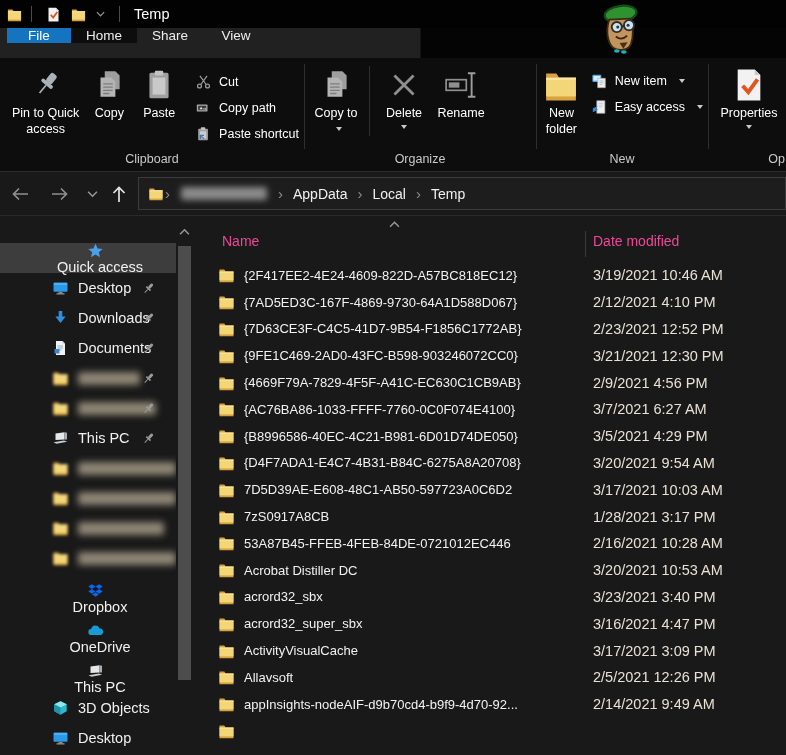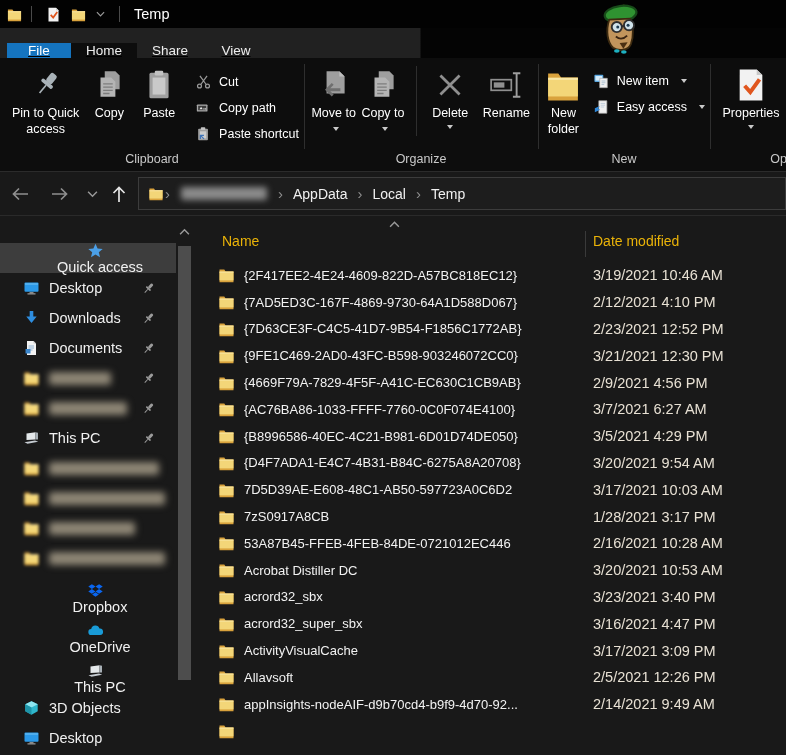--- a/index.html
+++ b/index.html
@@ -20,22 +20,22 @@
   .titlebar { height:28px; background:#020202; display:flex; align-items:center; position:relative; }
   .vsep { width:1px; height:16px; background:#4a4a4a; margin:0 9px; flex:none; }
   .qat { display:flex; align-items:center; margin:0 5px; padding:0; }
   .winicon { margin-left:7px; }
   .title { color:#ffffff; font-size:14.5px; margin-left:5px; }
   .qchev { width:9px; height:6px; }
 
   .mascot { position:absolute; left:598px; top:2px; z-index:60; }
 
   
-  .tabrow { height:30px; display:flex; align-items:flex-end;
-    background: linear-gradient(90deg,#212121 0,#212121 420px,#040404 421px); text-decoration: underline; }
+  .tabrow { height:30px; display:flex; align-items:flex-start;
+    background: linear-gradient(90deg,#212121 0,#212121 420px,#040404 421px); }
   .tab { color:#ededed; font-size:13.5px; width:66px; }
   .tab.file { background:#1574bf; color:#fff; margin-left:7px; width:64px; }
   .tab.active { background:#0d0d0d; }
 
   
   .ribbon { height:114px; background:#0d0d0d; border-bottom:1px solid #2b2b2b; display:flex; }
   .rgroup { display:flex; flex-direction:column; position:relative; }
   .rgroup + .rgroup::before { content:""; position:absolute; left:0; top:6px; bottom:22px; width:1px; background:#2e2e2e; }
   .gcontent { flex:1; display:flex; align-items:flex-start; padding:4px 2px 0 6px; }
   .glabel { text-align:center; color:#c9c9c9; font-size:12.5px; height:21px; line-height:18px; }
@@ -67,34 +67,34 @@
   .crumb { padding:0 9px; white-space:nowrap; }
   .crumb-sep { color:#8f8f8f; font-size:15px; padding:0 1px; }
   .blur-crumb { width:86px; height:13px; border-radius:2px; background:#8b8b8b; filter:blur(3px); margin:0 10px; }
 
   
   .bodyrow { display:flex; height:539px; }
   .sidebar { width:176px; padding-top:27px; flex:none; }
   .side-item { height:30px; display:flex; align-items:center; position:relative; color:#f0f0f0; font-size:14.5px; }
   .side-item .icon { margin-right:9px; flex:none; }
   .lvl0 { padding-left:24px;flex-direction:column; }
-  .lvl1 { padding-left:23px; }
+  .lvl1 { padding-left:52px; }
   .sel { background:#3d3d3d; }
   .sect { margin-top:10px; }
   .pin { position:absolute; right:11px; width:15px; height:15px; }
   .blur-label { height:13px; border-radius:2px; background:#8f8776; filter:blur(3.5px); }
   .side-item .icon.blurred { filter:blur(1.5px); }
 
   .navscroll { width:17px; position:relative; background:#191919; flex:none; }
   .scarr { position:absolute; top:12px; left:3px; width:11px; height:8px; }
   .thumb { position:absolute; top:30px; left:2px; width:13px; height:434px; background:#4d4d4d; }
 
   .filelist { flex:1; position:relative; }
   .list-head { height:46px; position:relative; }
-  .colh { position:absolute; top:17px; color:#eab308; font-size:14px; padding:0; }
+  .colh { position:absolute; top:17px; color:#ec4899; font-size:14px; padding:0; }
   .colh.name { left:29px; }
   .colh.date { left:400px; }
   .colsep { position:absolute; left:392px; top:15px; width:1px; height:26px; background:#3a3a3a; }
   .sortcaret { position:absolute; left:196px; top:5px; width:11px; height:7px; }
 
   .file-row { height:26.8px; display:flex; align-items:center; position:relative; padding-left:25px; }
   .file-row .icon { width:17px; height:16px; margin-right:9px; flex:none; }
   .fname { color:#f2f2f2; font-size:13px; white-space:nowrap; }
   .fdate { position:absolute; left:400px; color:#e8e1d4; font-size:14.5px; white-space:nowrap; }
 </style>
@@ -238,30 +238,20 @@
               </span>
             <span class="slabel">Paste shortcut</span>
           </button>
         </div>
       </div>
       <div class="glabel">Clipboard</div>
     </div>
 
     <div class="rgroup" style="width:234px">
       <div class="gcontent">
-        <button class="bigbtn" style="width:48px">
-          <span class="bic icon i34">
-              <svg viewBox="0 0 32 32">
-                <path d="M9 3h12l5 5v16H9z" fill="#9e9e9e"></path>
-                <path d="M21 3l5 5h-5z" fill="#bdbdbd"></path>
-                <path d="M22 19h-9.5l3.2-3.2-1.8-1.8-6.4 6.4 6.4 6.4 1.8-1.8-3.2-3.2H22z" fill="#6f6f6f"></path>
-              </svg>
-            </span>
-          <span class="blabel"><span>Move to</span><span class="dd"></span></span>
-        </button>
         <button class="bigbtn" style="width:52px">
           <span class="bic icon i34">
               <svg viewBox="0 0 32 32">
                 <path d="M12 3h10l4 4v13H12z" fill="#9e9e9e"></path>
                 <path d="M8 9h10l4 4v14H8z" fill="#b4b4b4"></path>
                 <g stroke="#7d7d7d" stroke-width="1.2">
                   <path d="M10.5 15h9M10.5 18h9M10.5 21h9M10.5 24h6"></path>
                 </g>
               </svg>
             </span>

